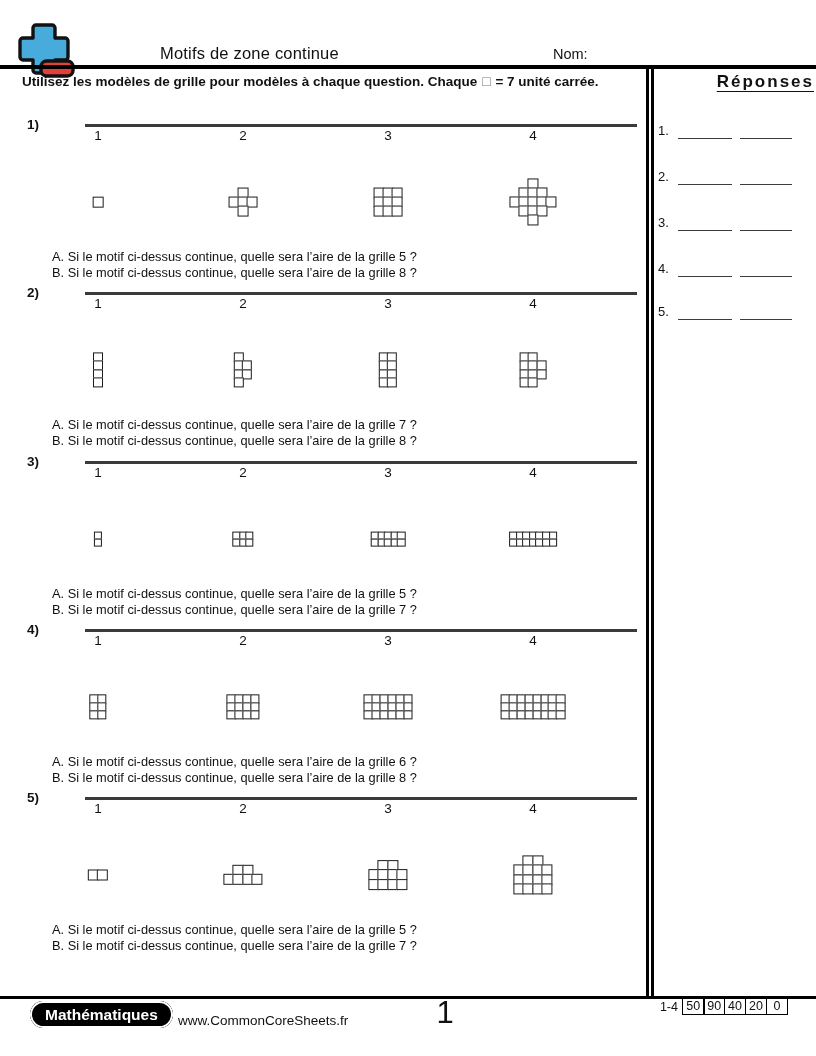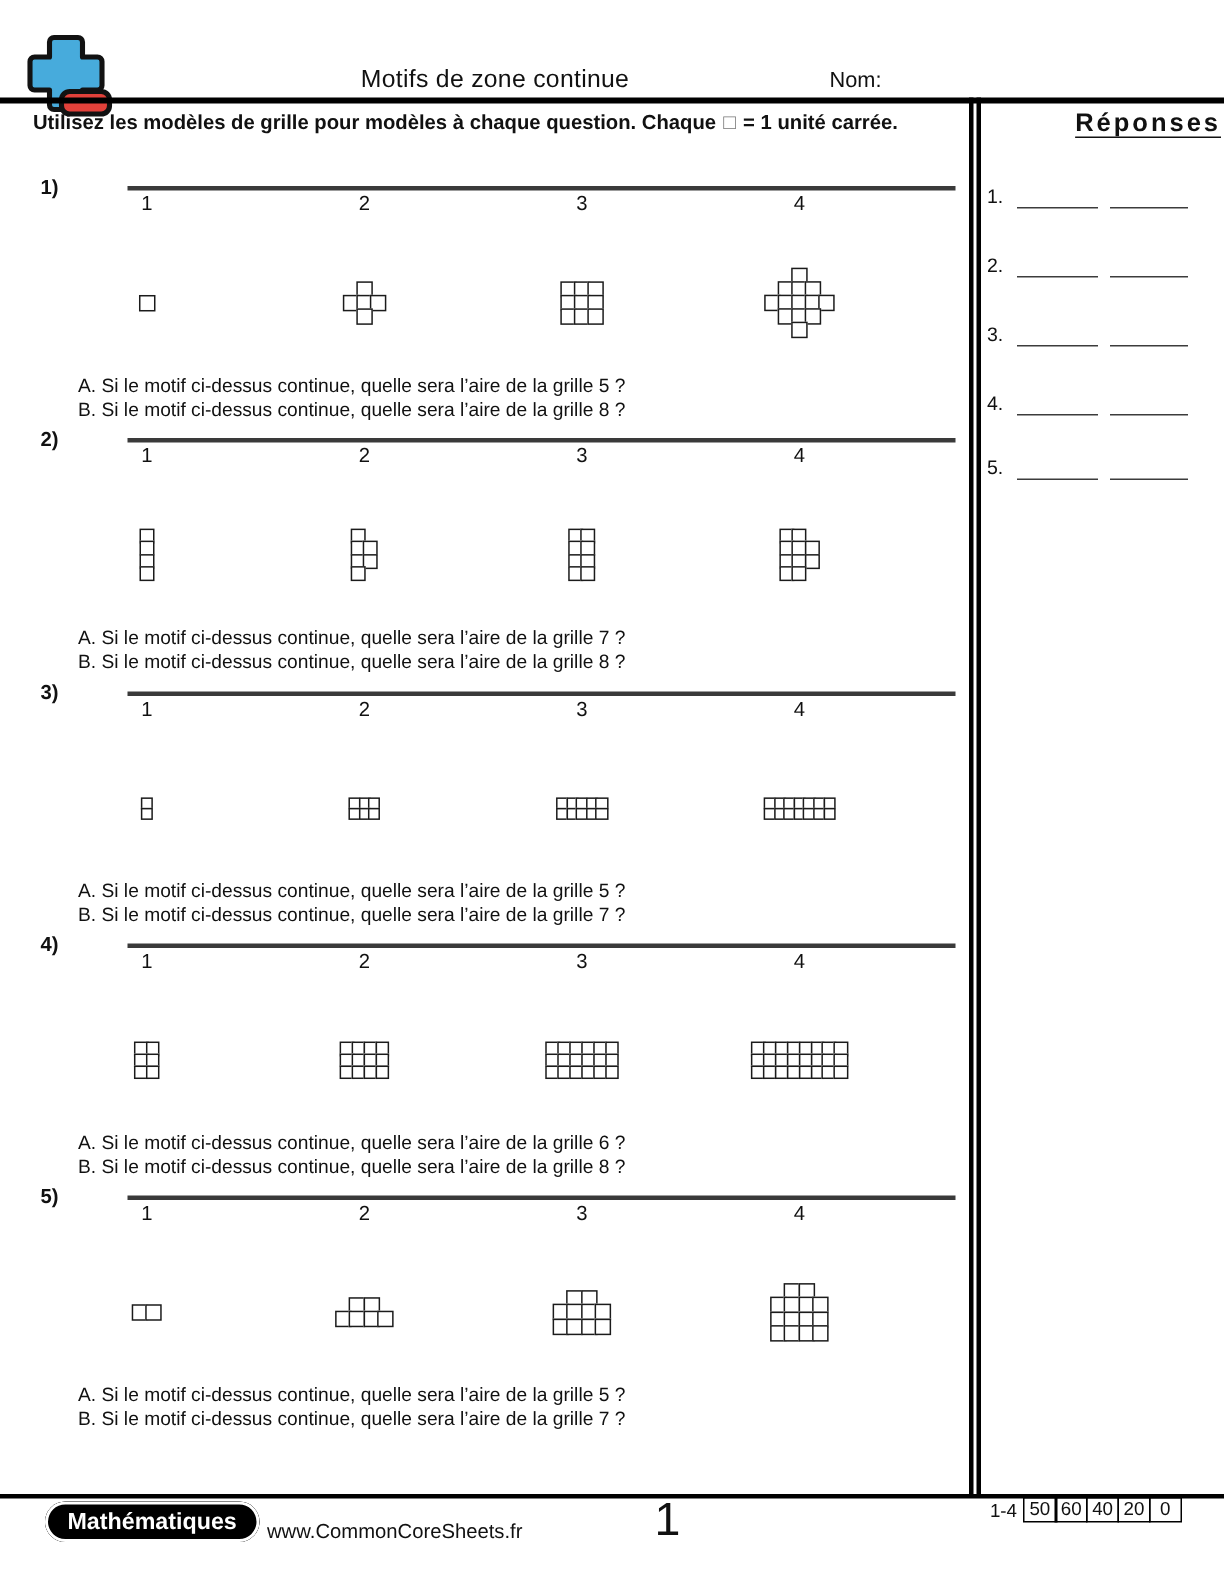--- a/index.html
+++ b/index.html
@@ -1,21 +1,21 @@
 <!DOCTYPE html>
 <html><head>
 <meta charset="utf-8">
 <style>
   * { margin:0; padding:0; box-sizing:border-box; }
   html,body { width:816px; height:1056px; }
   body { font-family:"Liberation Sans", sans-serif; background:#ffffff; position:relative; overflow:hidden; color:#111; }
 
   
   .logo { position:absolute; left:15px; top:21px; }
-  .page-title { position:absolute; left:160px; top:44px; width:340px; text-align:center; font-size:16.5px; letter-spacing:.2px; }
+  .page-title { position:absolute; left:160px; top:44px; width:340px; text-align:left; font-size:16.5px; letter-spacing:.2px; }
   .nom-label { position:absolute; left:553px; top:46px; font-size:14.5px; }
   .header-rule { position:absolute; left:0; top:65px; width:816px; height:3.5px; background:#000; }
 
   .instructions { position:absolute; left:22px; top:73px; width:620px; font-size:13.5px; font-weight:bold; line-height:17.5px; }
   .unit-square { color:#777; font-size:14px; font-weight:normal; padding:0 1px; }
 
   
   .sep { position:absolute; top:65px; width:2.5px; height:932px; background:#000; }
   .sep1 { left:646px; } .sep2 { left:651px; }
   .answers-title { position:absolute; left:656px; top:72px; width:158px; text-align:right; font-size:17px; font-weight:bold; letter-spacing:2px; text-decoration:underline; text-underline-offset:3.5px; }
@@ -52,21 +52,21 @@
 <body>
 
 <svg class="logo" width="64" height="60" viewBox="0 0 64 60">
   <path d="M21 4 h16 a3 3 0 0 1 3 3 v10 h10 a3 3 0 0 1 3 3 v16 a3 3 0 0 1 -3 3 h-10 v10 a3 3 0 0 1 -3 3 h-16 a3 3 0 0 1 -3 -3 v-10 h-10 a3 3 0 0 1 -3 -3 v-16 a3 3 0 0 1 3 -3 h10 v-10 a3 3 0 0 1 3 -3 z" fill="#47abdc" stroke="#121212" stroke-width="3.4" stroke-linejoin="round"></path>
   <rect x="26" y="40" width="32" height="15" rx="5.5" fill="#e2413a" stroke="#121212" stroke-width="3.4"></rect>
 </svg>
 <div class="page-title">Motifs de zone continue</div>
 <div class="nom-label">Nom:</div>
 <div class="header-rule"></div>
 
-<div class="instructions"><span>Utilisez les modèles de grille pour modèles à chaque question. Chaque</span> <span class="unit-square">□</span> <span>= 1 unité carrée.</span></div>
+<div class="instructions"><span>Utilisez les modèles de grille pour modèles à chaque question. Chaque</span> <span class="unit-square">□</span> <span>= 7 unité carrée.</span></div>
 
 <div class="sep sep1"></div>
 <div class="sep sep2"></div>
 <div class="answers-title">Réponses</div>
 
 <div class="answer-row" style="top:123px">
   <span class="anum">1.</span>
   <span class="ablank b1"></span>
   <span class="ablank b2"></span>
 </div>
@@ -366,17 +366,17 @@
   <div class="question qb">B. Si le motif ci-dessus continue, quelle sera l’aire de la grille 7 ?</div>
 </section>
 
 <div class="footer-rule"></div>
 <div class="brand-pill">Mathématiques</div>
 <div class="website">www.CommonCoreSheets.fr</div>
 <div class="page-number">1</div>
 <div class="score-label">1-4</div>
 <div class="score-cells">
   <span class="score-cell">50</span>
-  <span class="score-cell">60</span>
+  <span class="score-cell">90</span>
   <span class="score-cell">40</span>
   <span class="score-cell">20</span>
   <span class="score-cell">0</span>
 </div>
 
 </body></html>

